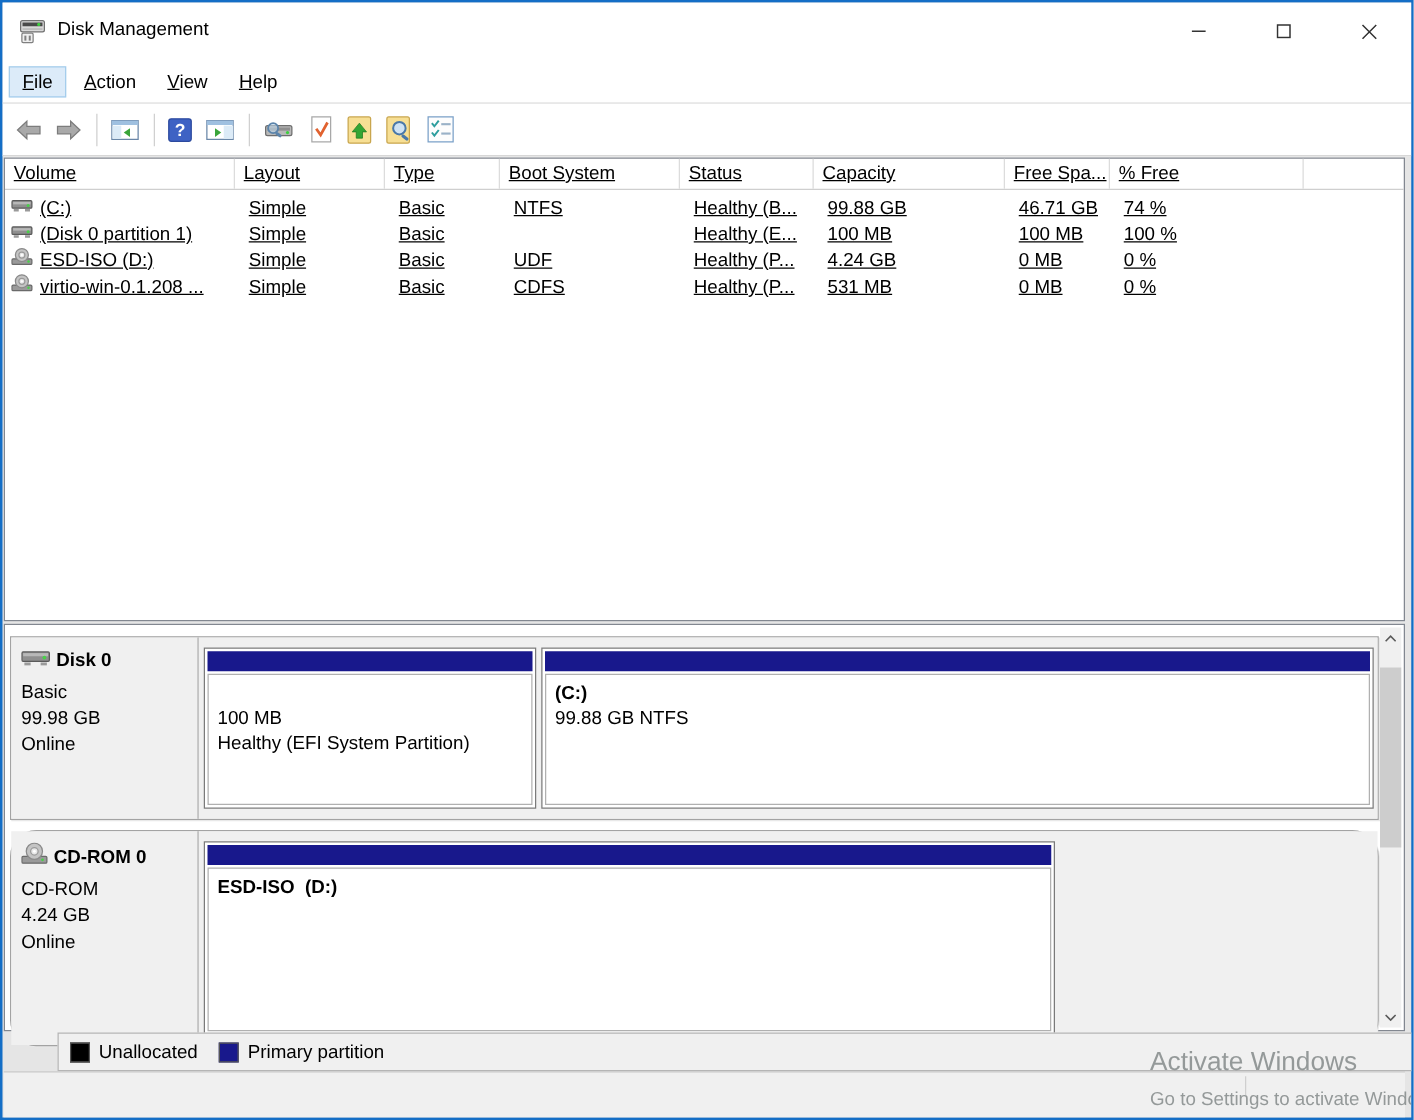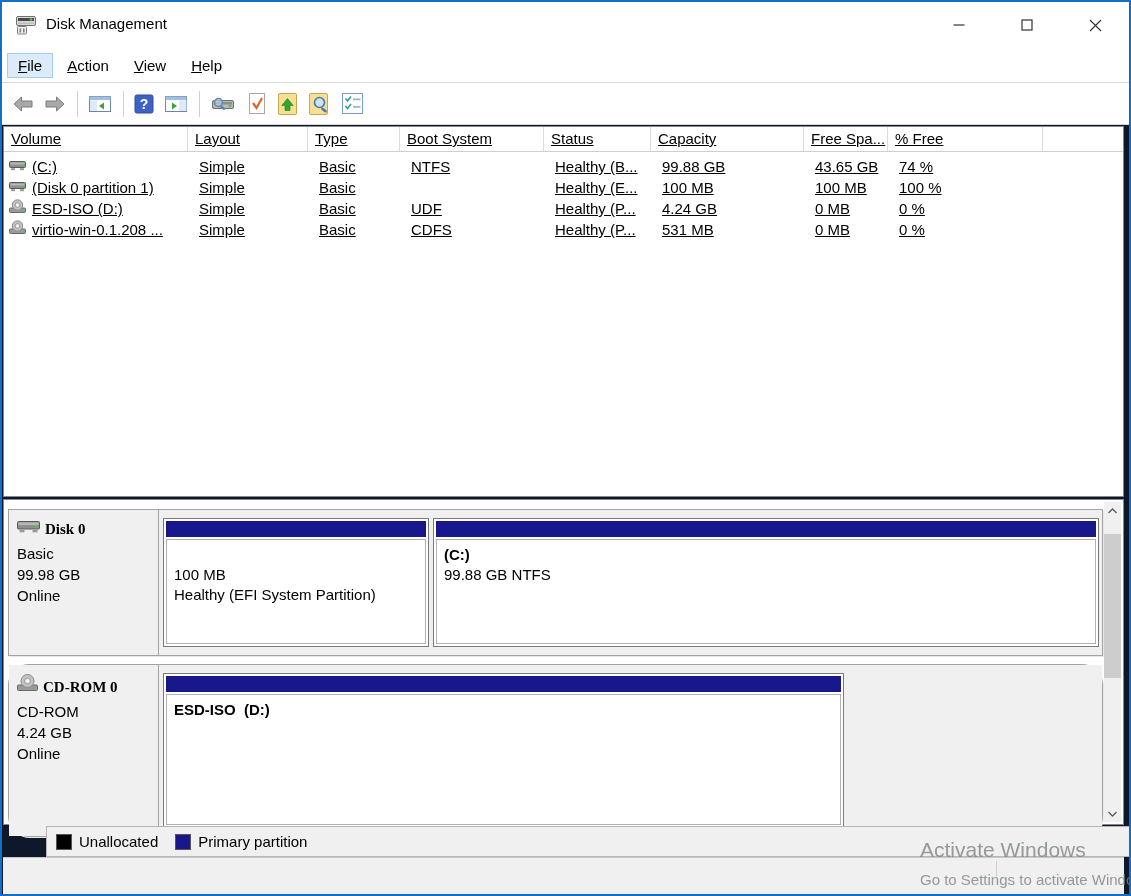--- a/index.html
+++ b/index.html
@@ -1,21 +1,21 @@
 <!DOCTYPE html>
 <html><head>
 <meta charset="utf-8">
 <style>
   * { margin:0; padding:0; box-sizing:border-box; }
   html,body { width:1131px; height:896px; background:#fff; }
   body { font-family:"Liberation Sans","DejaVu Sans",sans-serif; color:#000; }
 
   .window{
     position:relative; width:1131px; height:896px;
-    border:2px solid #146ec6; background:#0f172a; overflow:hidden;
+    border:2px solid #146ec6; background:#e5e5e5; overflow:hidden;
   }
 
   
   .titlebar{ position:absolute; left:0; top:0; width:100%; height:46px; background:#fff; }
   .app-icon{ position:absolute; left:12px; top:11px; width:24px; height:24px; }
   .title-text{ position:absolute; left:44px; top:13px; font-size:15px; }
   .win-controls{ position:absolute; right:0; top:0; height:46px; display:flex; }
   .win-btn{ width:68px; height:46px; display:flex; align-items:center; justify-content:center; }
 
   
@@ -46,21 +46,21 @@
 
   
   .graphical{ position:absolute; left:1px; top:497px; width:1121px; height:326px;
               background:#fff; border:1px solid #828790; }
   .disk-row{ position:absolute; left:4px; width:1095px; border:1px solid #a3a3a3;
              background:#f0f0f0; display:flex; box-shadow:1px 1px 0 #e8e8e8; }
   .disk-row.row-disk0{ top:9px;  height:147px; }
   .disk-row.row-cd0  { top:164px; height:173px;border-radius:21px; }
   .disk-label{ width:150px; min-width:150px; background:#f0f0f0; border-right:1px solid #a3a3a3;
                padding:9px 0 0 8px; font-size:15px; }
-  .disk-label .name-row{ display:flex; align-items:flex-end; gap:4px; font-weight:bold; margin-bottom:5px;font-family:Liberation Serif, serif; }
+  .disk-label .name-row{ display:flex; align-items:center; gap:4px; font-weight:bold; margin-bottom:5px; }
   .disk-label .dline{ line-height:21px; }
   .parts{ flex:1; display:flex; gap:4px; padding:8px 3px 8px 4px; background:#f0f0f0; }
   .part-box{ border:1px solid #7a7a7a; background:#fff; display:flex; flex-direction:column; padding:2px; }
   .part-band{ height:16px; background:#18188c; margin-bottom:2px; }
   .part-body{ flex:1; border:1px solid #b0b0b0; background:#fff; padding:5px 0 0 7px; font-size:15px; }
   .part-body .pline{ line-height:20px; white-space:pre; }
   .part-body .pname{ font-weight:bold; min-height:20px; }
   .part-efi{ width:266px; min-width:266px; }
   .part-c{ flex:1; }
   .part-esd{ width:681px; min-width:681px; }
@@ -233,21 +233,21 @@
                 <rect x="11" y="9.2" width="4" height="2" fill="#9a9a9a"></rect>
             </svg>
           </span>
           <span>(C:)</span>
         </div>
         <div class="cell">Simple</div>
         <div class="cell">Basic</div>
         <div class="cell">NTFS</div>
         <div class="cell">Healthy (B...</div>
         <div class="cell">99.88 GB</div>
-        <div class="cell">43.65 GB</div>
+        <div class="cell">46.71 GB</div>
         <div class="cell">74 %</div>
         <div class="cell"></div>
       </div>
 
       <div class="lv-row lv-grid">
         <div class="cell vol">
           <span>
             <svg width="18" height="13" viewBox="0 0 18 13">
               <rect x="0.5" y="2.5" width="16" height="6" rx="1" fill="#8f8f8f" stroke="#5a5a5a"></rect>
               <rect x="1.5" y="3.5" width="14" height="2" fill="#b8b8b8"></rect>

